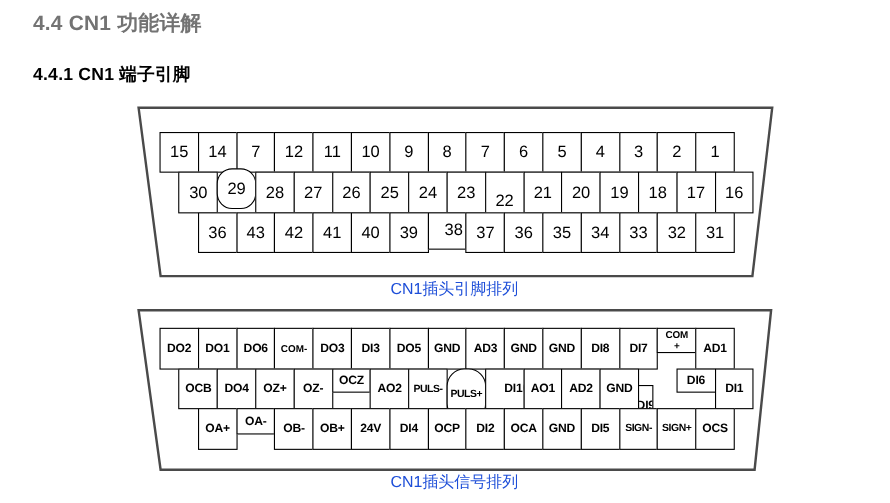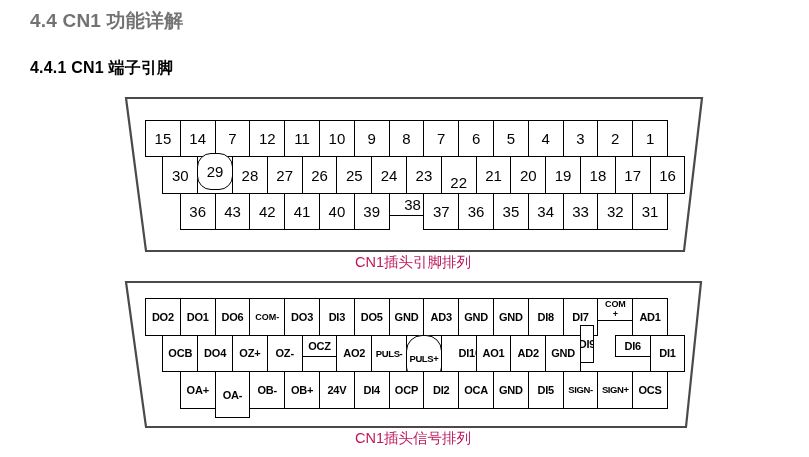--- a/index.html
+++ b/index.html
@@ -29,21 +29,21 @@
     display:flex;align-items:center;justify-content:center;
     text-align:center;overflow:hidden;
   }
   .pincell{font-size:15px;font-weight:400;}
   .sigcell{font-size:11px;font-weight:700;letter-spacing:-.2px;}
   .sigcell.long{font-size:9.5px;letter-spacing:-.4px;}
   .sigcell.small{font-size:9px;letter-spacing:0;}
   .sigcell.stacked{font-size:9px;line-height:1.1;white-space:pre-line;}
   .caption{
     position:absolute;left:126px;width:574px;
-    text-align:center;font-size:14.5px;color:#be185d;
+    text-align:center;font-size:14.5px;color:#1d4ed8;
   }
   .cap1{top:253px;}
   .cap2{top:429px;}
   .watermark{
     position:absolute;right:4px;top:425px;
     font-size:21px;font-weight:700;letter-spacing:1px;
     color:#3b3b3b;opacity:.9;
     text-shadow:2px 2px 0 #ffffff;
   }
 </style>
@@ -90,21 +90,21 @@
       <div class="cell pincell" style="left: 545.2px; top: 156.4px; width: 35.8px; height: 37.4px;">19</div>
       <div class="cell pincell" style="left: 580px; top: 156.4px; width: 35.8px; height: 37.4px;">18</div>
       <div class="cell pincell" style="left: 614.8px; top: 156.4px; width: 35.8px; height: 37.4px;">17</div>
       <div class="cell pincell" style="left: 649.6px; top: 156.4px; width: 35.8px; height: 37.4px;">16</div>
       <div class="cell pincell" style="left: 179.8px; top: 192.8px; width: 35.8px; height: 37.4px;">36</div>
       <div class="cell pincell" style="left: 214.6px; top: 192.8px; width: 35.8px; height: 37.4px;">43</div>
       <div class="cell pincell" style="left: 249.4px; top: 192.8px; width: 35.8px; height: 37.4px;">42</div>
       <div class="cell pincell" style="left: 284.2px; top: 192.8px; width: 35.8px; height: 37.4px;">41</div>
       <div class="cell pincell" style="left: 319px; top: 192.8px; width: 35.8px; height: 37.4px;">40</div>
       <div class="cell pincell" style="left: 353.8px; top: 192.8px; width: 35.8px; height: 37.4px;">39</div>
-      <div class="cell pincell" style="left: 388.6px; top: 192.8px; width: 35.8px; height: 23px; padding-left: 12px;">38</div>
+      <div class="cell pincell" style="left: 388.6px; top: 192.8px; width: 35.8px; height: 34px; padding-left: 12px;">38</div>
       <div class="cell pincell" style="left: 423.4px; top: 192.8px; width: 35.8px; height: 37.4px;">37</div>
       <div class="cell pincell" style="left: 458.2px; top: 192.8px; width: 35.8px; height: 37.4px;">36</div>
       <div class="cell pincell" style="left: 493px; top: 192.8px; width: 35.8px; height: 37.4px;">35</div>
       <div class="cell pincell" style="left: 527.8px; top: 192.8px; width: 35.8px; height: 37.4px;">34</div>
       <div class="cell pincell" style="left: 562.6px; top: 192.8px; width: 35.8px; height: 37.4px;">33</div>
       <div class="cell pincell" style="left: 597.4px; top: 192.8px; width: 35.8px; height: 37.4px;">32</div>
       <div class="cell pincell" style="left: 632.2px; top: 192.8px; width: 35.8px; height: 37.4px;">31</div>
     </div>
   <div id="conn2-cells">
       <div class="cell sigcell" style="left: 145px; top: 298px; width: 35.8px; height: 37.6px;">DO2</div>
@@ -128,25 +128,25 @@
       <div class="cell sigcell" style="left: 232px; top: 334.6px; width: 35.8px; height: 37.6px;">OZ+</div>
       <div class="cell sigcell" style="left: 266.8px; top: 334.6px; width: 35.8px; height: 37.6px;">OZ-</div>
       <div class="cell sigcell" style="left: 301.6px; top: 334.6px; width: 35.8px; height: 22px;">OCZ</div>
       <div class="cell sigcell" style="left: 336.4px; top: 334.6px; width: 35.8px; height: 37.6px;">AO2</div>
       <div class="cell sigcell long" style="left: 371.2px; top: 334.6px; width: 35.8px; height: 37.6px;">PULS-</div>
       <div class="cell sigcell long" style="left: 406px; top: 334.6px; width: 35.8px; height: 48px; border-radius: 16px;">PULS+</div>
       <div class="cell sigcell" style="left: 440.8px; top: 334.6px; width: 35.8px; height: 37.6px; padding-left: 22px;">DI10</div>
       <div class="cell sigcell" style="left: 475.6px; top: 334.6px; width: 35.8px; height: 37.6px;">AO1</div>
       <div class="cell sigcell" style="left: 510.4px; top: 334.6px; width: 35.8px; height: 37.6px;">AD2</div>
       <div class="cell sigcell" style="left: 545.2px; top: 334.6px; width: 35.8px; height: 37.6px;">GND</div>
-      <div class="cell sigcell" style="left: 580px; top: 325px; width: 14px; height: 37.6px;">DI9</div>
+      <div class="cell sigcell" style="left: 580px; top: 350px; width: 14px; height: 37.6px;">DI9</div>
       <div class="cell sigcell" style="left: 614.8px; top: 334.6px; width: 35.8px; height: 22px;">DI6</div>
       <div class="cell sigcell" style="left: 649.6px; top: 334.6px; width: 35.8px; height: 37.6px;">DI1</div>
       <div class="cell sigcell" style="left: 179.8px; top: 371.2px; width: 35.8px; height: 37.6px;">OA+</div>
-      <div class="cell sigcell" style="left: 214.6px; top: 371.2px; width: 35.8px; height: 47px;">OA-</div>
+      <div class="cell sigcell" style="left: 214.6px; top: 371.2px; width: 35.8px; height: 24px;">OA-</div>
       <div class="cell sigcell" style="left: 249.4px; top: 371.2px; width: 35.8px; height: 37.6px;">OB-</div>
       <div class="cell sigcell" style="left: 284.2px; top: 371.2px; width: 35.8px; height: 37.6px;">OB+</div>
       <div class="cell sigcell" style="left: 319px; top: 371.2px; width: 35.8px; height: 37.6px;">24V</div>
       <div class="cell sigcell" style="left: 353.8px; top: 371.2px; width: 35.8px; height: 37.6px;">DI4</div>
       <div class="cell sigcell" style="left: 388.6px; top: 371.2px; width: 35.8px; height: 37.6px;">OCP</div>
       <div class="cell sigcell" style="left: 423.4px; top: 371.2px; width: 35.8px; height: 37.6px;">DI2</div>
       <div class="cell sigcell" style="left: 458.2px; top: 371.2px; width: 35.8px; height: 37.6px;">OCA</div>
       <div class="cell sigcell" style="left: 493px; top: 371.2px; width: 35.8px; height: 37.6px;">GND</div>
       <div class="cell sigcell" style="left: 527.8px; top: 371.2px; width: 35.8px; height: 37.6px;">DI5</div>
       <div class="cell sigcell long" style="left: 562.6px; top: 371.2px; width: 35.8px; height: 37.6px;">SIGN-</div>

